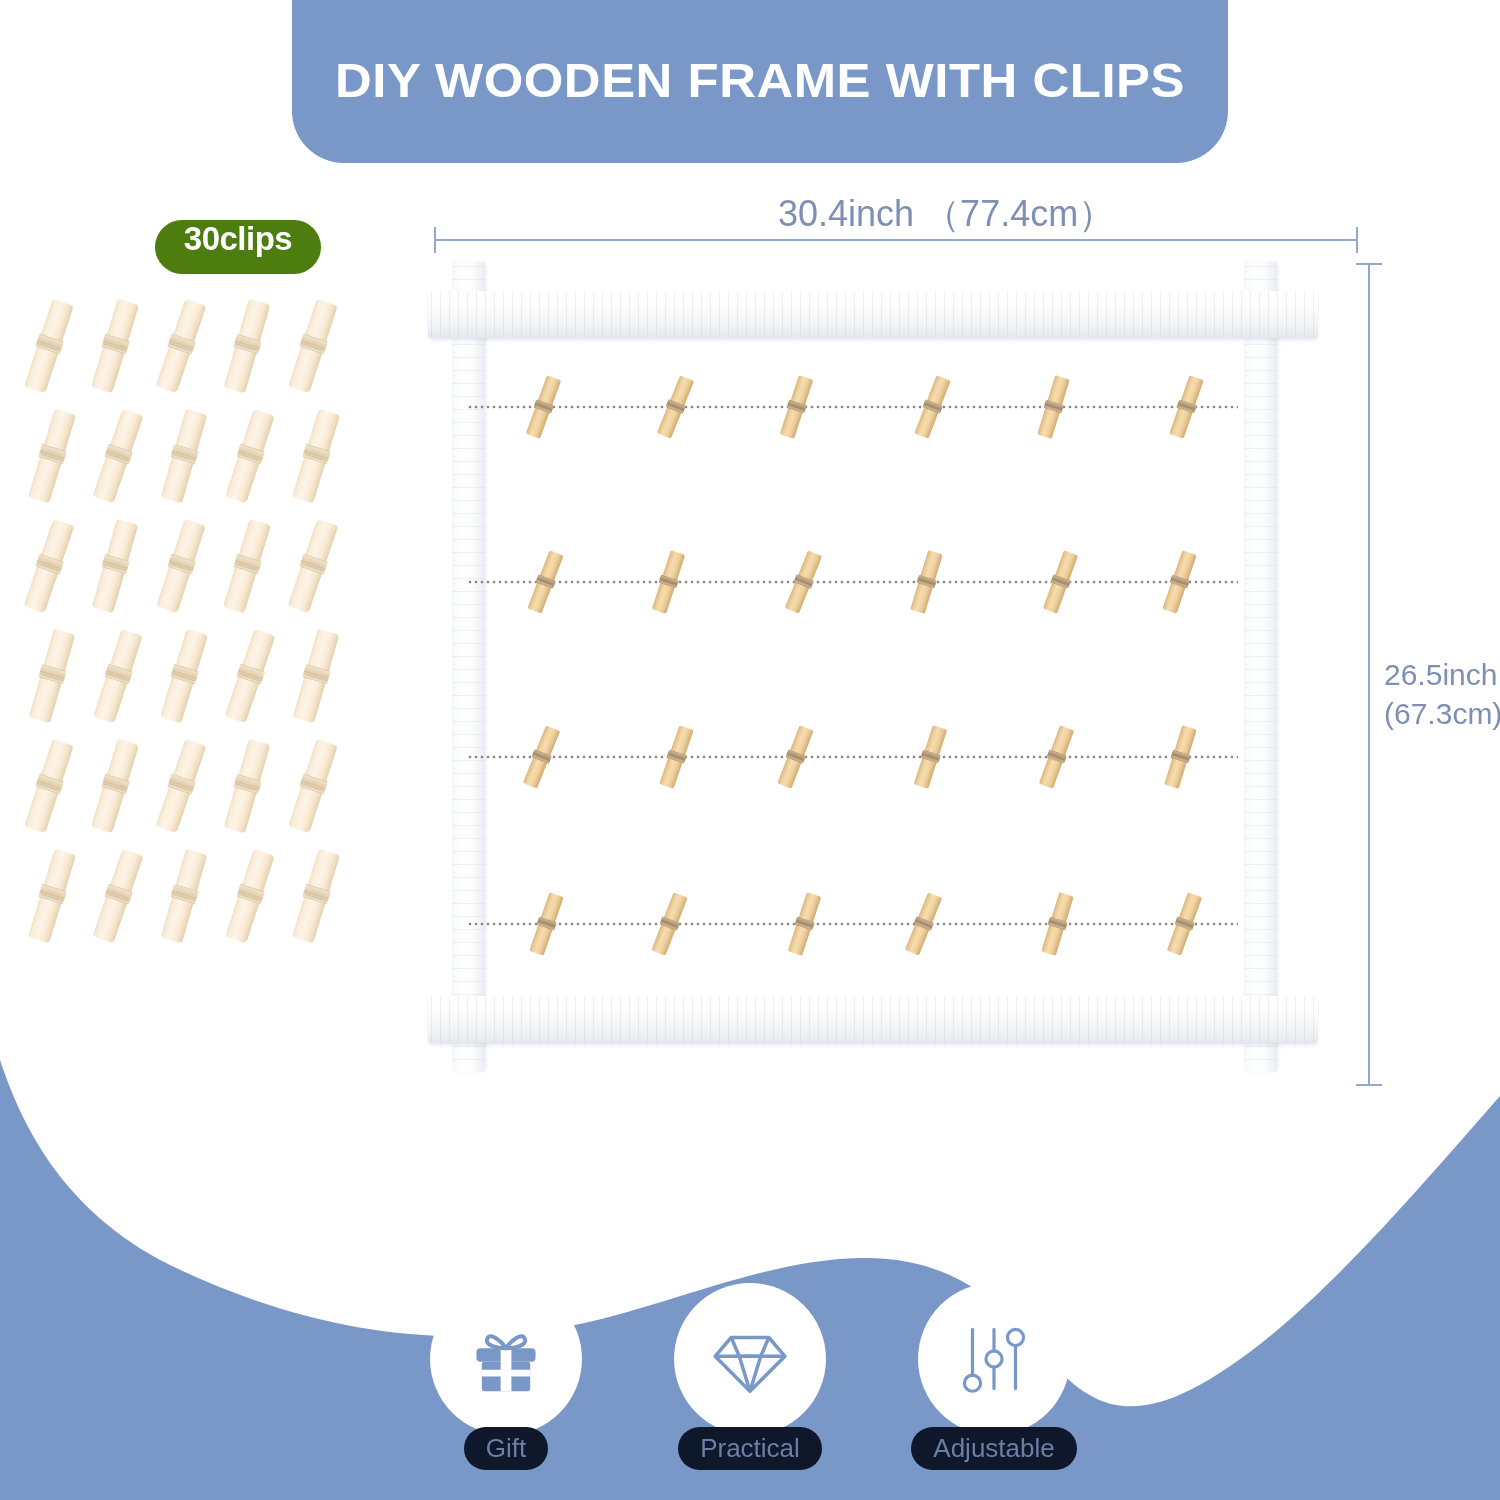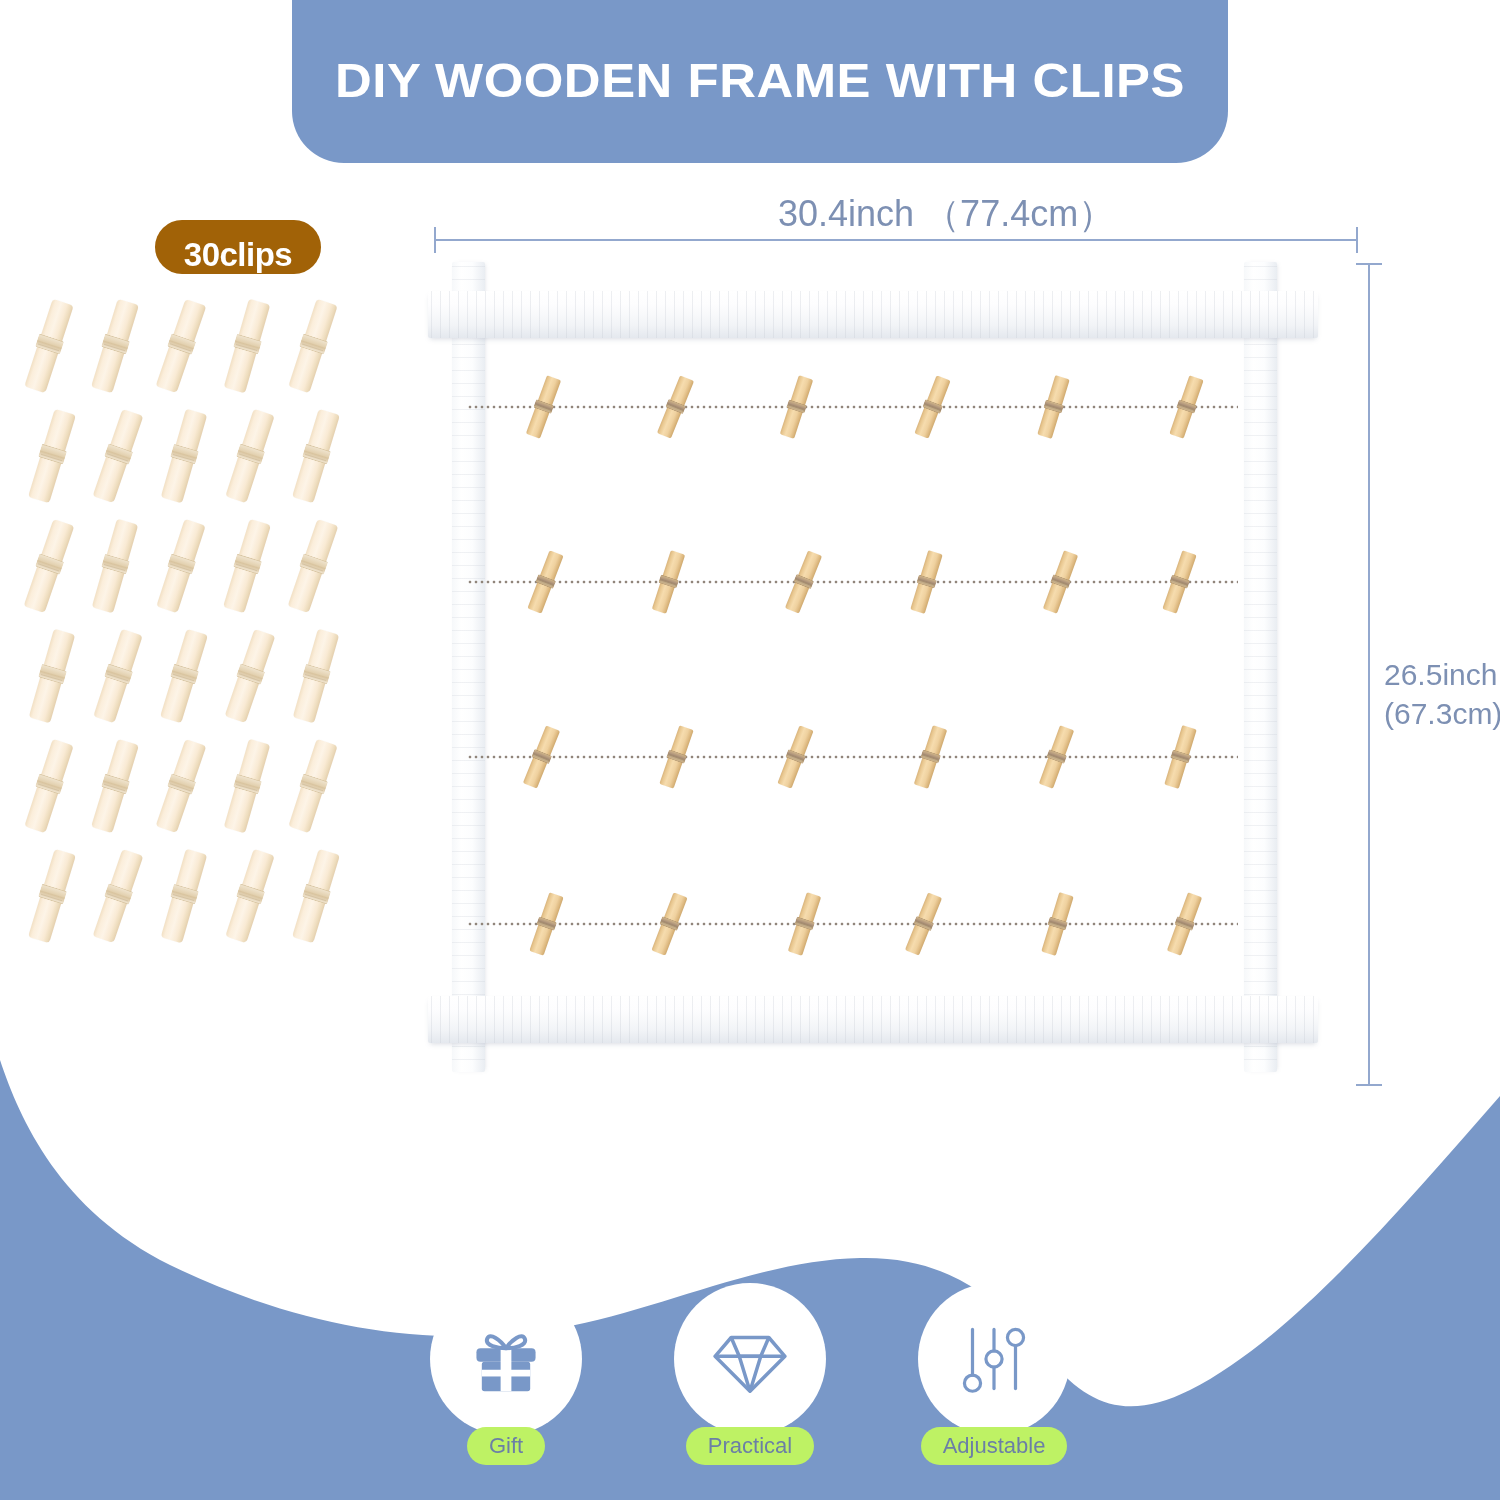--- a/index.html
+++ b/index.html
@@ -25,23 +25,23 @@
     font-weight:bold;
     letter-spacing:0.5px;
     white-space:nowrap;
     transform:scaleX(1.06);
   }
 
   
   #clips-badge{
     position:absolute; left:155px; top:220px;
     width:166px; height:54px;
-    background:#a16207;
+    background:#4d7c0f;
     border-radius:27px;
-    display:flex; align-items:flex-end; justify-content:center;
+    display:flex; align-items:flex-start; justify-content:center;
   }
   #clips-badge-label{
     color:#ffffff; font-size:33px; font-weight:bold; letter-spacing:-0.5px;
   }
 
   
   #clips-grid{
     position:absolute; left:38px; top:300px; width:340px; height:680px;
   }
   .loose-clip{
@@ -185,24 +185,24 @@
     display:flex; flex-direction:column; align-items:center;
     position:relative;
   }
   .feature-circle{
     width:152px; height:152px; border-radius:50%;
     background:#ffffff;
     display:flex; align-items:center; justify-content:center;
   }
   .feature-pill{
     margin-top:-8px;
-    background:#bef264;
+    background:#0f172a;
     border-radius:24px;
     padding:6px 22px;
-    font-size:22px;
+    font-size:26px;
     color:#6b7fa6;
     white-space:nowrap;
     position:relative; z-index:2;
   }
   .feature-icon{ width:86px; height:86px; display:block; }
 </style>
 </head>
 <body>
 
 <div id="title-banner">

